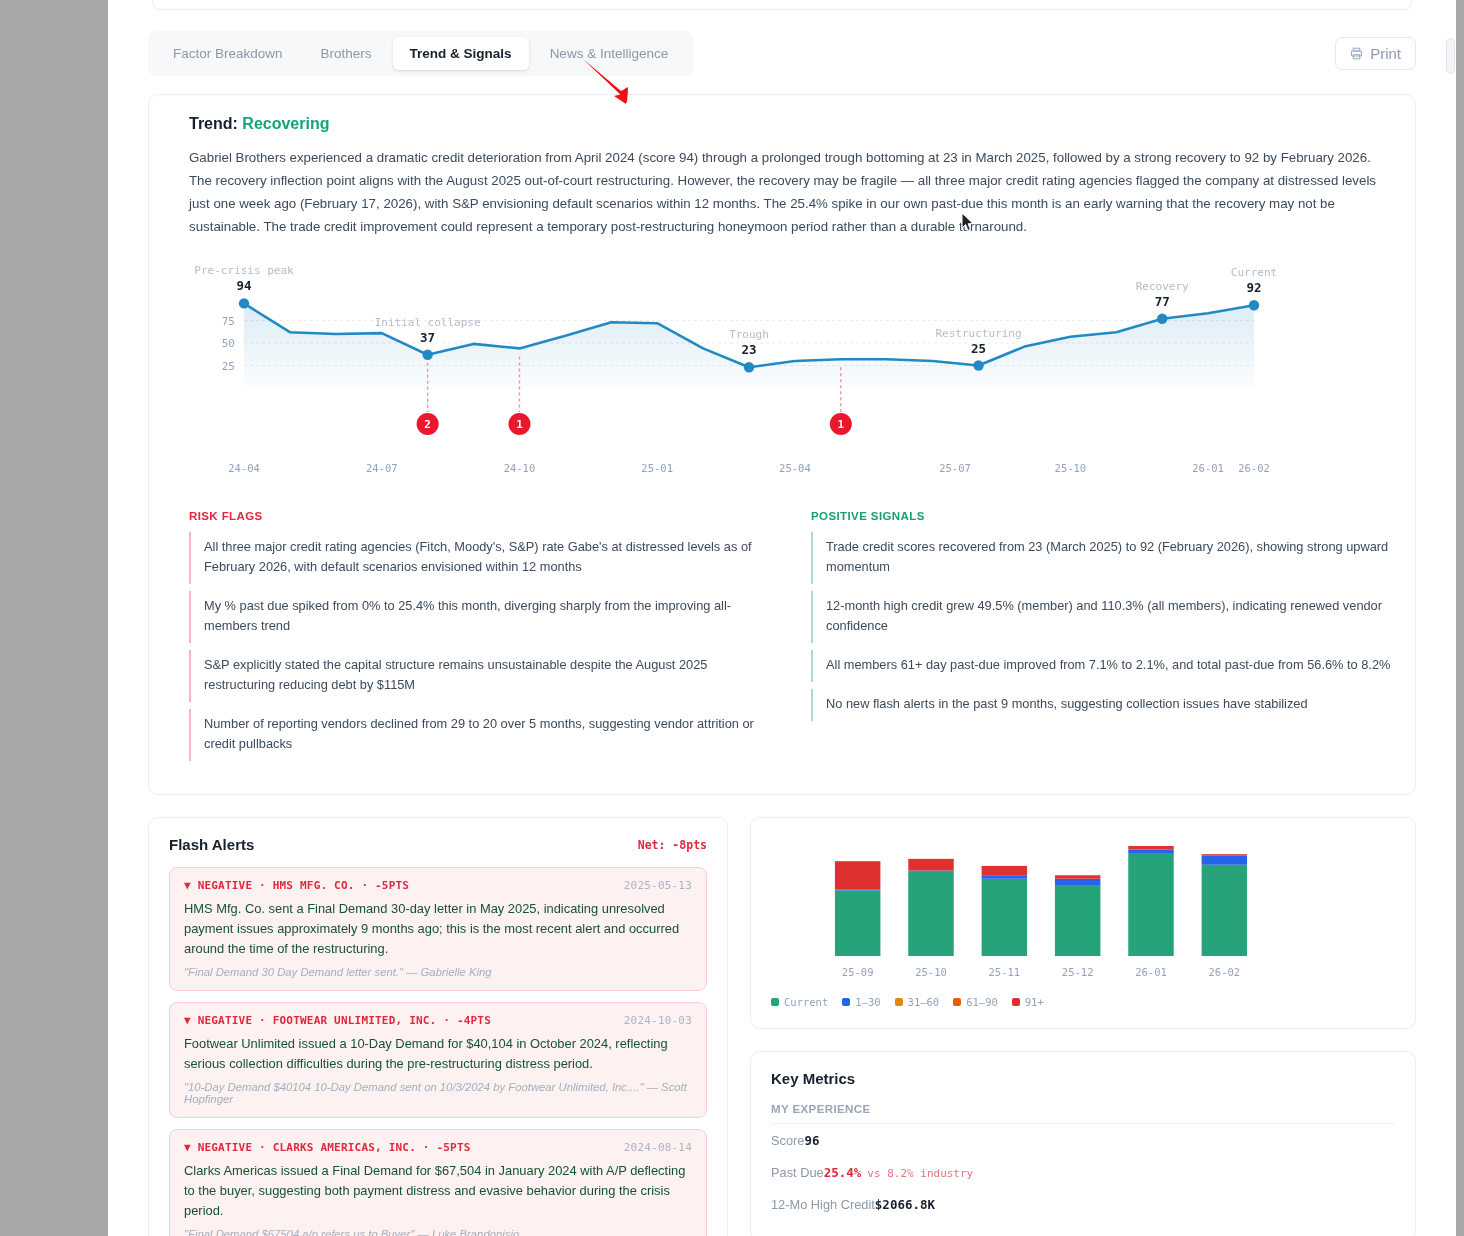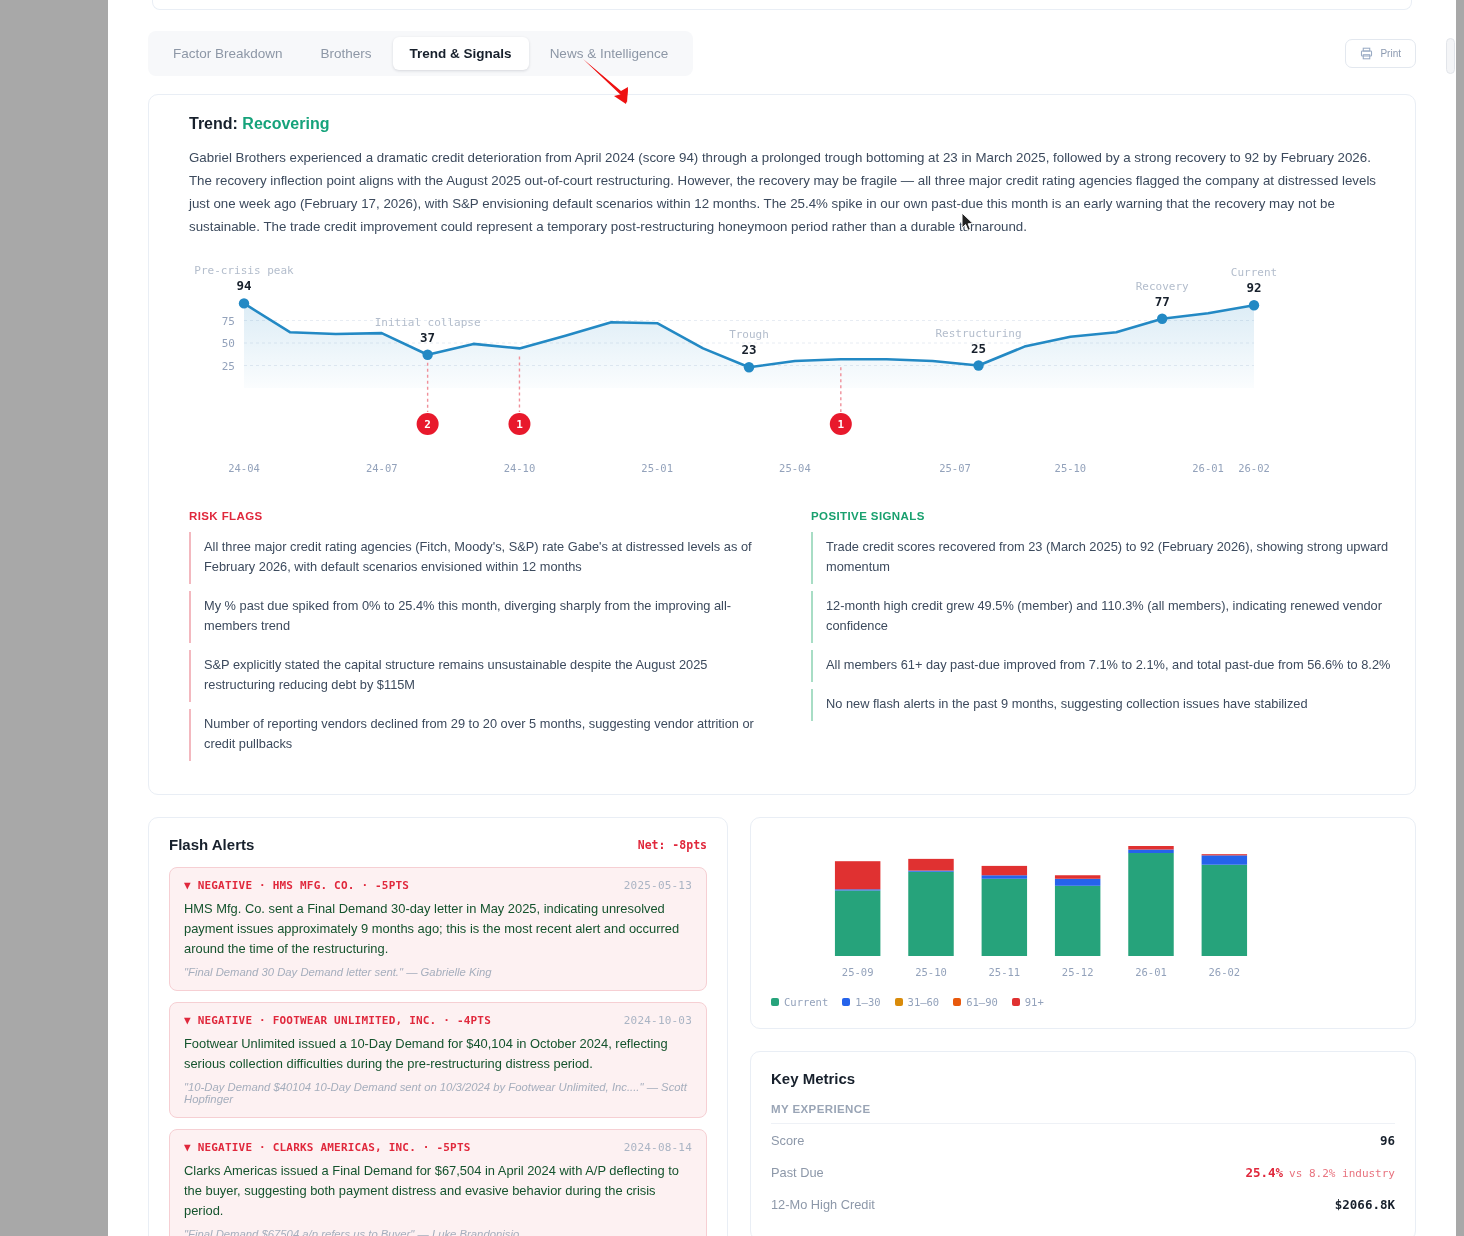--- a/index.html
+++ b/index.html
@@ -73,21 +73,21 @@
   }
   .print-btn {
     display: inline-flex;
     align-items: center;
     gap: 7px;
     border: 1px solid #e3e8ef;
     background: #fff;
     color: #8c9ab1;
     border-radius: 7px;
     padding: 7px 14px;
-    font-size: 10px;
+    font-size: 15px;
     cursor: pointer;
   }
   .print-ico { width: 13px; height: 13px; display:block; }
 
   
   .red-arrow {
     position: absolute;
     left: 472px; top: 60px;
     width: 70px; height: 50px;
     pointer-events: none;
@@ -243,21 +243,21 @@
   .km-section {
     font-size: 11.5px;
     font-weight: 700;
     letter-spacing: .4px;
     color: #9aa5b6;
     margin-top: 16px;
     padding-bottom: 8px;
     border-bottom: 1px solid #eef1f6;
   }
   .km-row {
-    display: flex; align-items: baseline; justify-content: space-between;
+    display: flex; align-items: baseline; justify-content: flex-start;
     padding: 9px 0 8px 0;
     font-size: 12.8px;
   }
   .km-label { color: #8d98a9; }
   .km-val {
     font-family: "DejaVu Sans Mono", monospace;
     font-size: 12.5px;
     font-weight: 700;
     color: #17202c;
   }
@@ -412,21 +412,21 @@
                 <span class="alert-date">2024-10-03</span>
               </div>
               <div class="alert-body">Footwear Unlimited issued a 10-Day Demand for $40,104 in October 2024, reflecting serious collection difficulties during the pre-restructuring distress period.</div>
               <div class="alert-quote">"10-Day Demand $40104 10-Day Demand sent on 10/3/2024 by Footwear Unlimited, Inc...." — Scott Hopfinger</div>
             </div>
             <div class="alert">
               <div class="alert-top">
                 <span>▼ NEGATIVE · CLARKS AMERICAS, INC. · -5PTS</span>
                 <span class="alert-date">2024-08-14</span>
               </div>
-              <div class="alert-body">Clarks Americas issued a Final Demand for $67,504 in April 2024 with A/P deflecting to the buyer, suggesting both payment distress and evasive behavior during the crisis period.</div>
+              <div class="alert-body">Clarks Americas issued a Final Demand for $67,504 in January 2024 with A/P deflecting to the buyer, suggesting both payment distress and evasive behavior during the crisis period.</div>
               <div class="alert-quote">"Final Demand $67504 a/p refers us to Buyer" — Luke Brandonisio</div>
             </div>
           </div>
       </div>
 
       <div>
         <div class="panel">
           <div class="aging-chart">
             <svg id="aging-svg" width="520" height="120" viewBox="0 0 520 120">
                 <rect x="63.93333333333332" y="48.468085106382986" width="45.46666666666666" height="65.53191489361701" fill="#26a37b"></rect>

